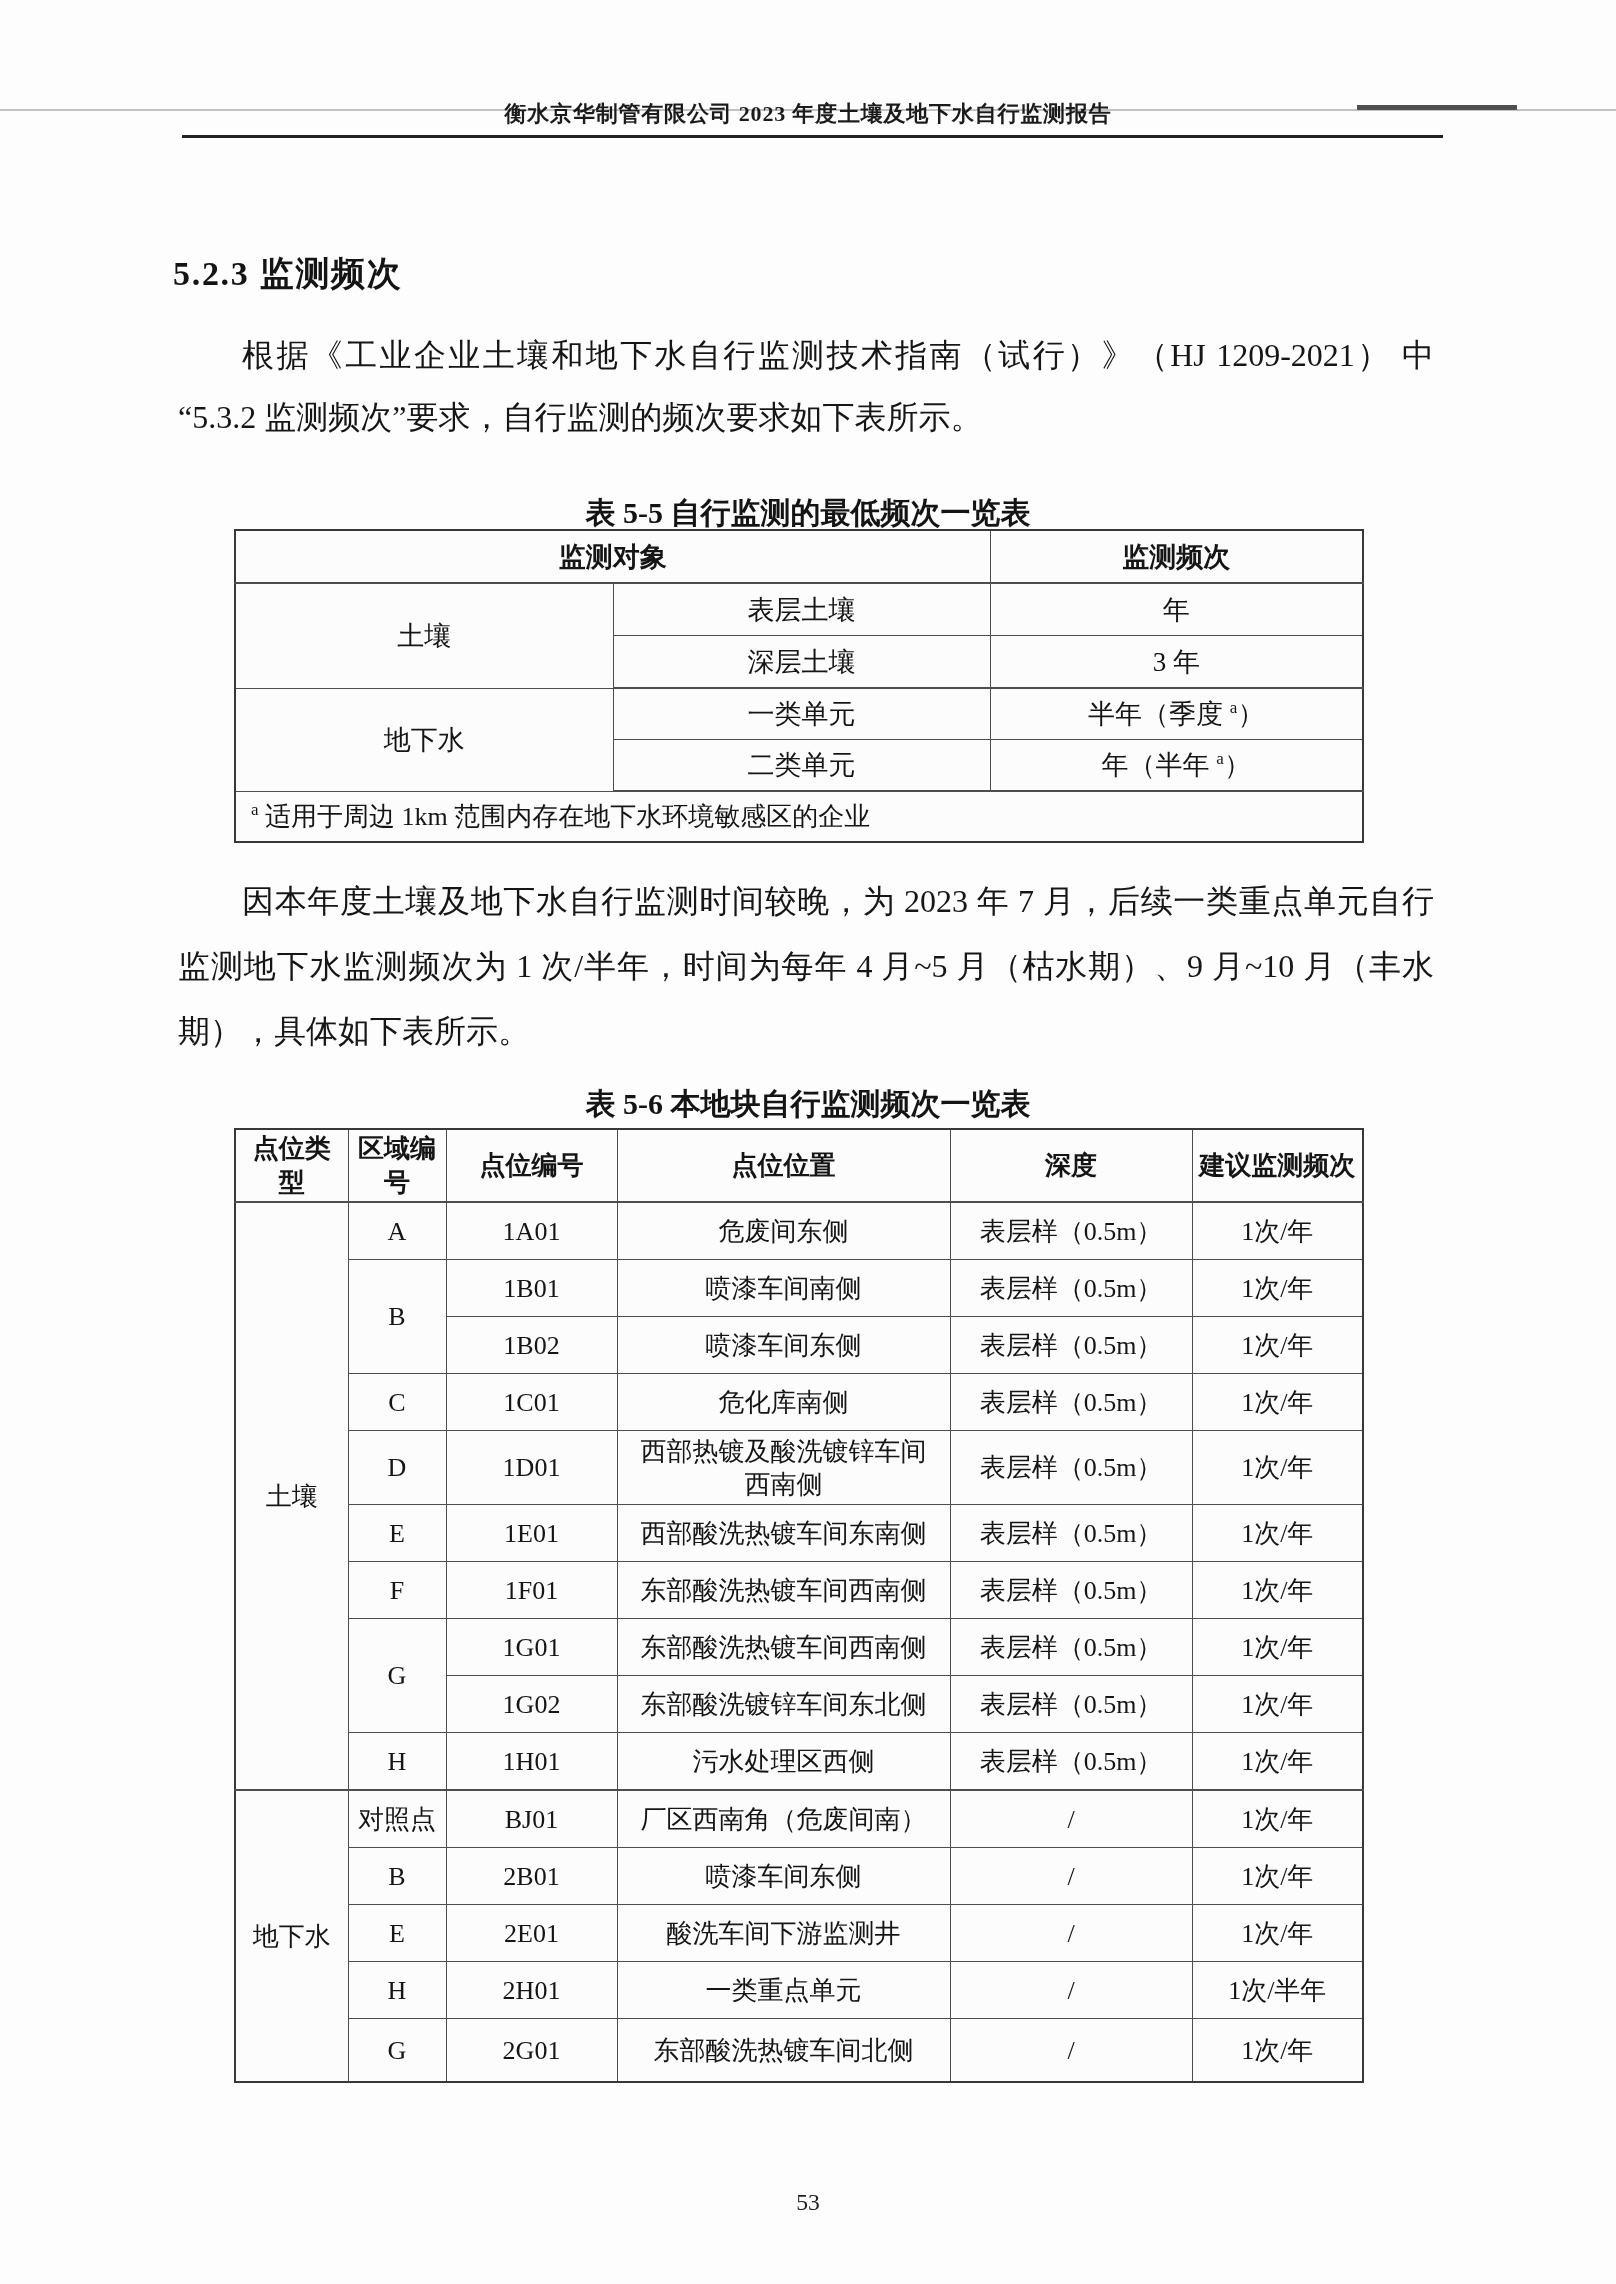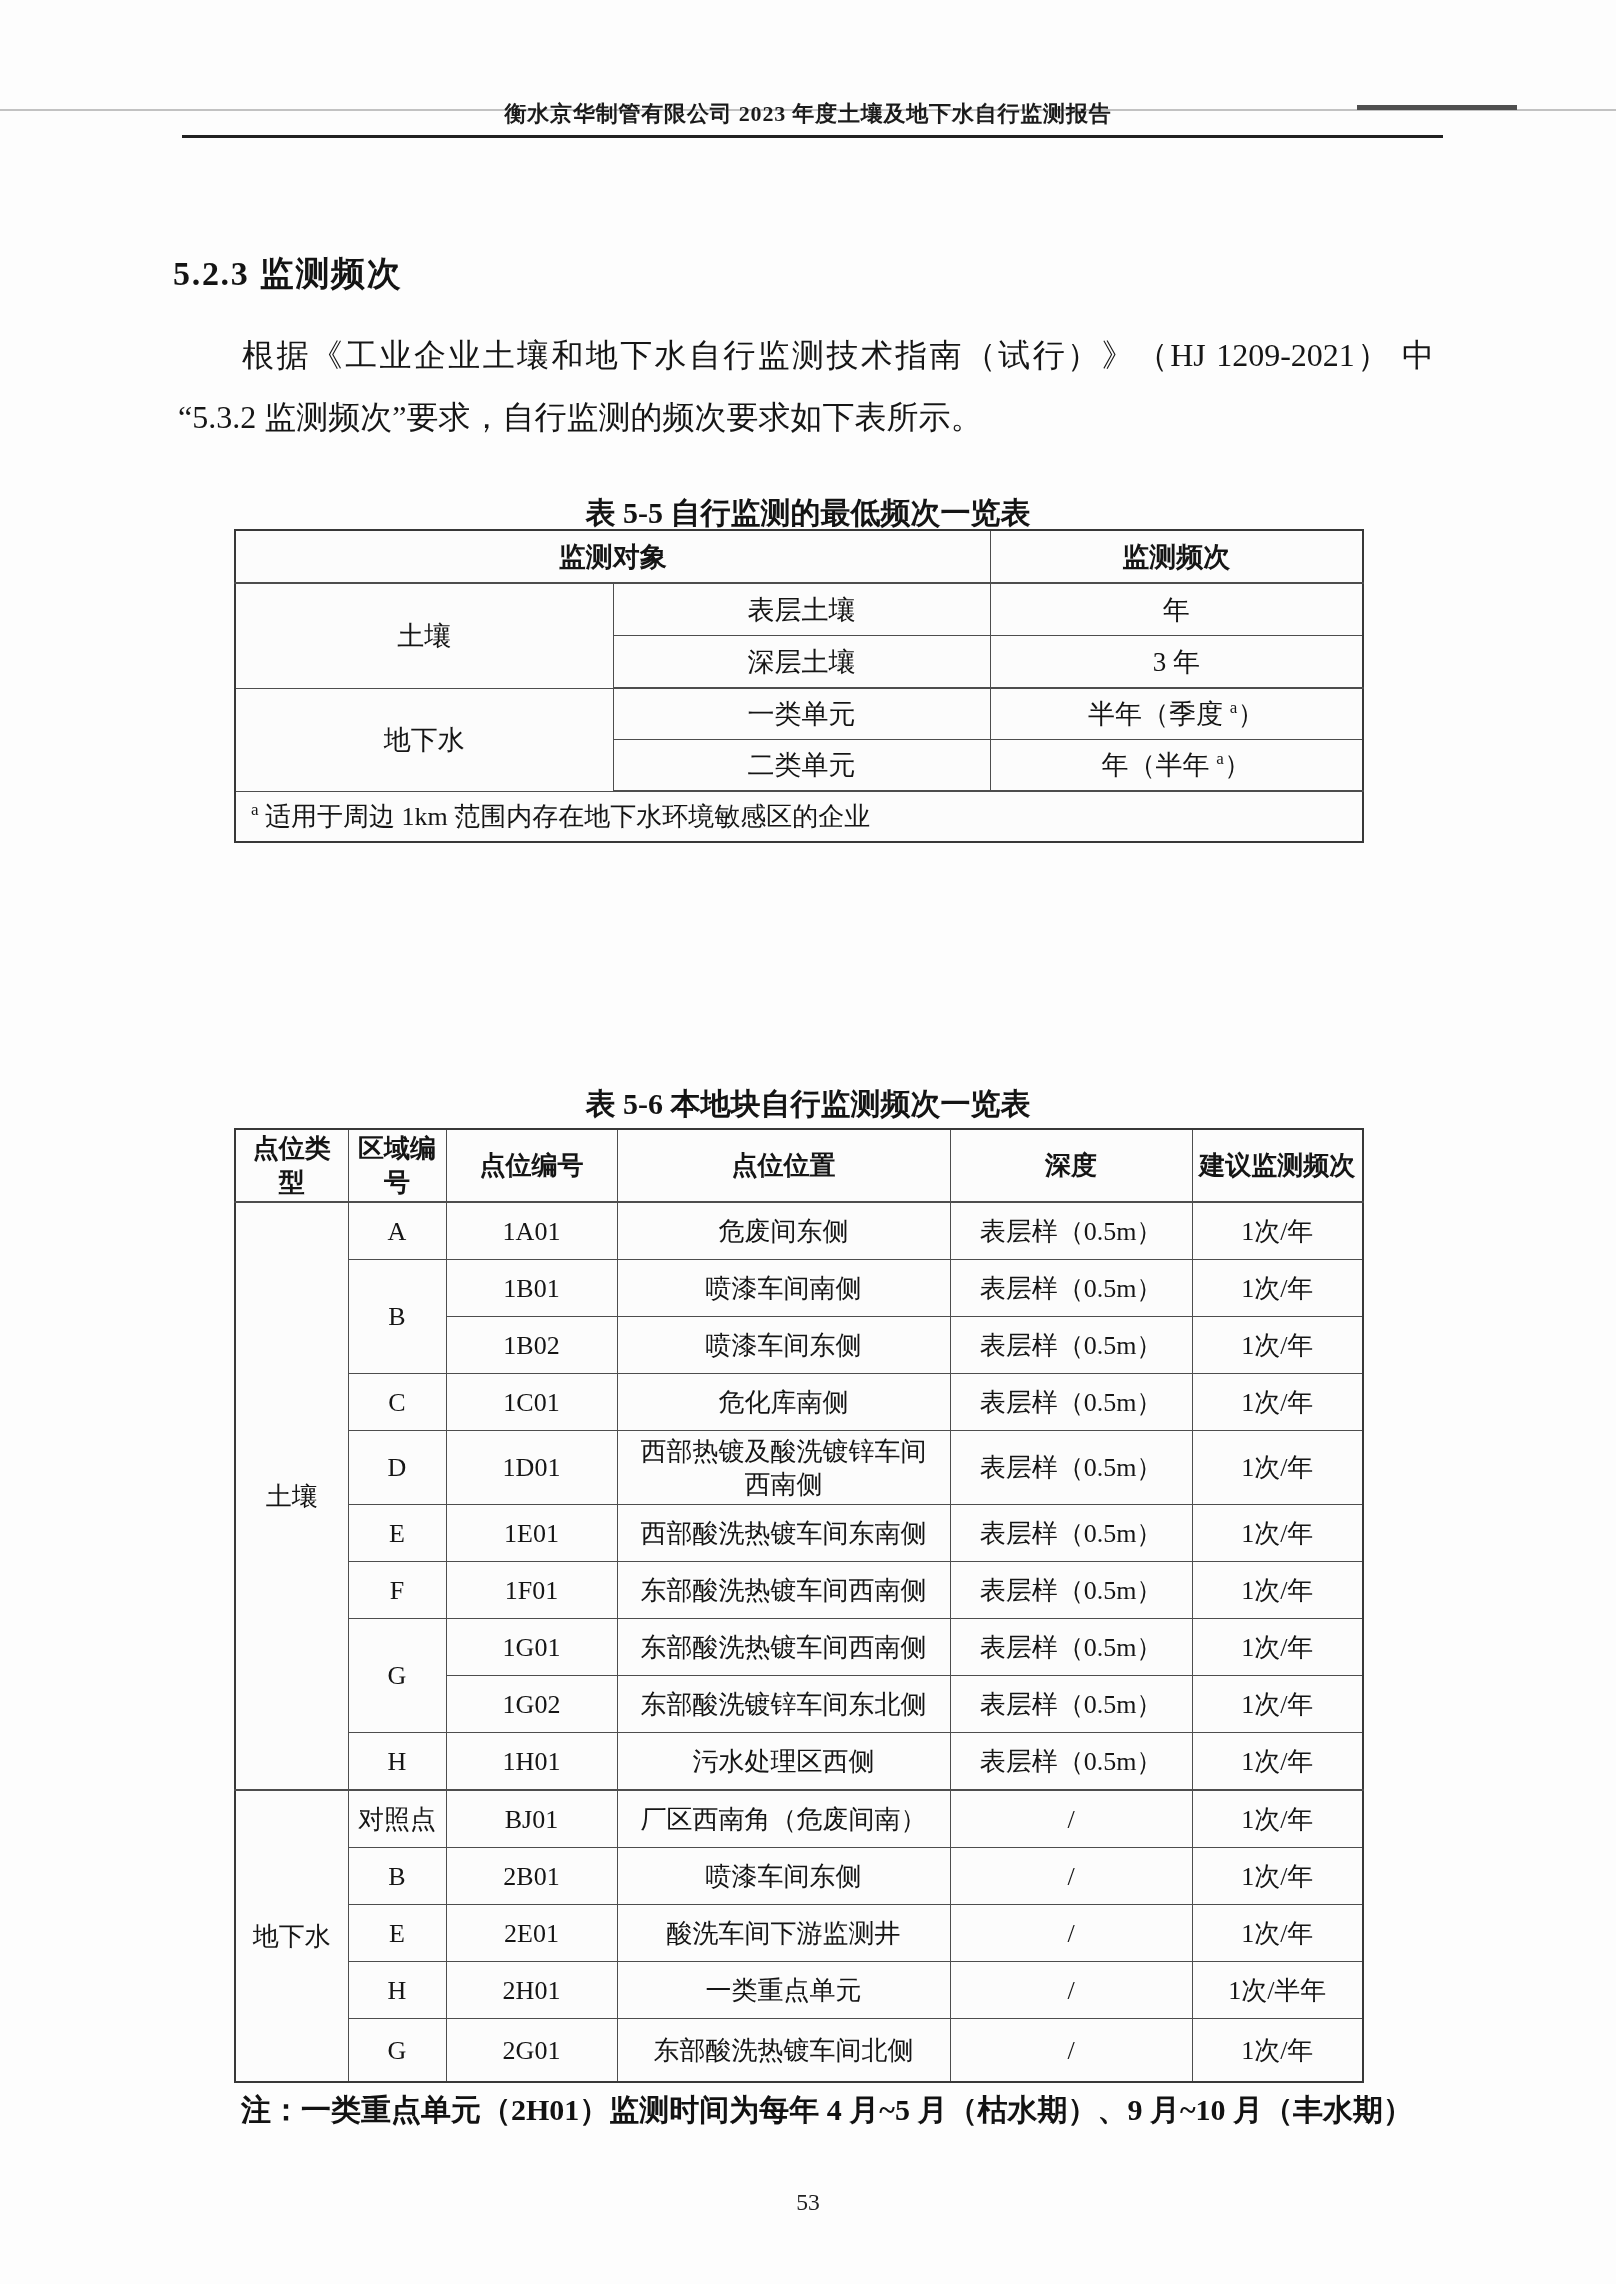--- a/index.html
+++ b/index.html
@@ -137,20 +137,21 @@
       <tr class="h59 rule-thick">
         <td>二类单元</td>
         <td><span>年（半年 </span><sup class="fn">a</sup><span>）</span></td>
       </tr>
       <tr>
         <td colspan="3" class="footnote-cell"><sup class="fn">a</sup><span> 适用于周边 1km 范围内存在地下水环境敏感区的企业</span></td>
       </tr>
     </tbody>
   </table>
 
+  <p class="para para-2">因本年度土壤及地下水自行监测时间较晚，为 2023 年 7 月，后续一类重点单元自行监测地下水监测频次为 1 次/半年，时间为每年 4 月~5 月（枯水期）、9 月~10 月（丰水期），具体如下表所示。</p>
 
   <div class="table-caption caption-2">表 5-6  本地块自行监测频次一览表</div>
 
   <table class="doc-table t66">
     <colgroup>
       <col style="width:113px">
         <col style="width:98px">
         <col style="width:171px">
       <col style="width:333px">
         <col style="width:242px">
@@ -271,18 +272,17 @@
       <tr class="row-last">
         <td>G</td>
         <td>2G01</td>
         <td>东部酸洗热镀车间北侧</td>
         <td>/</td>
         <td>1次/年</td>
       </tr>
     </tbody>
   </table>
 
-  <div class="table-note">注：一类重点单元（2H01）监测时间为每年 4 月~5 月（枯水期）、9 月~10 月（丰水期）</div>
 
   <div class="page-number">53</div>
 
 </div>
 
 
 </body></html>

